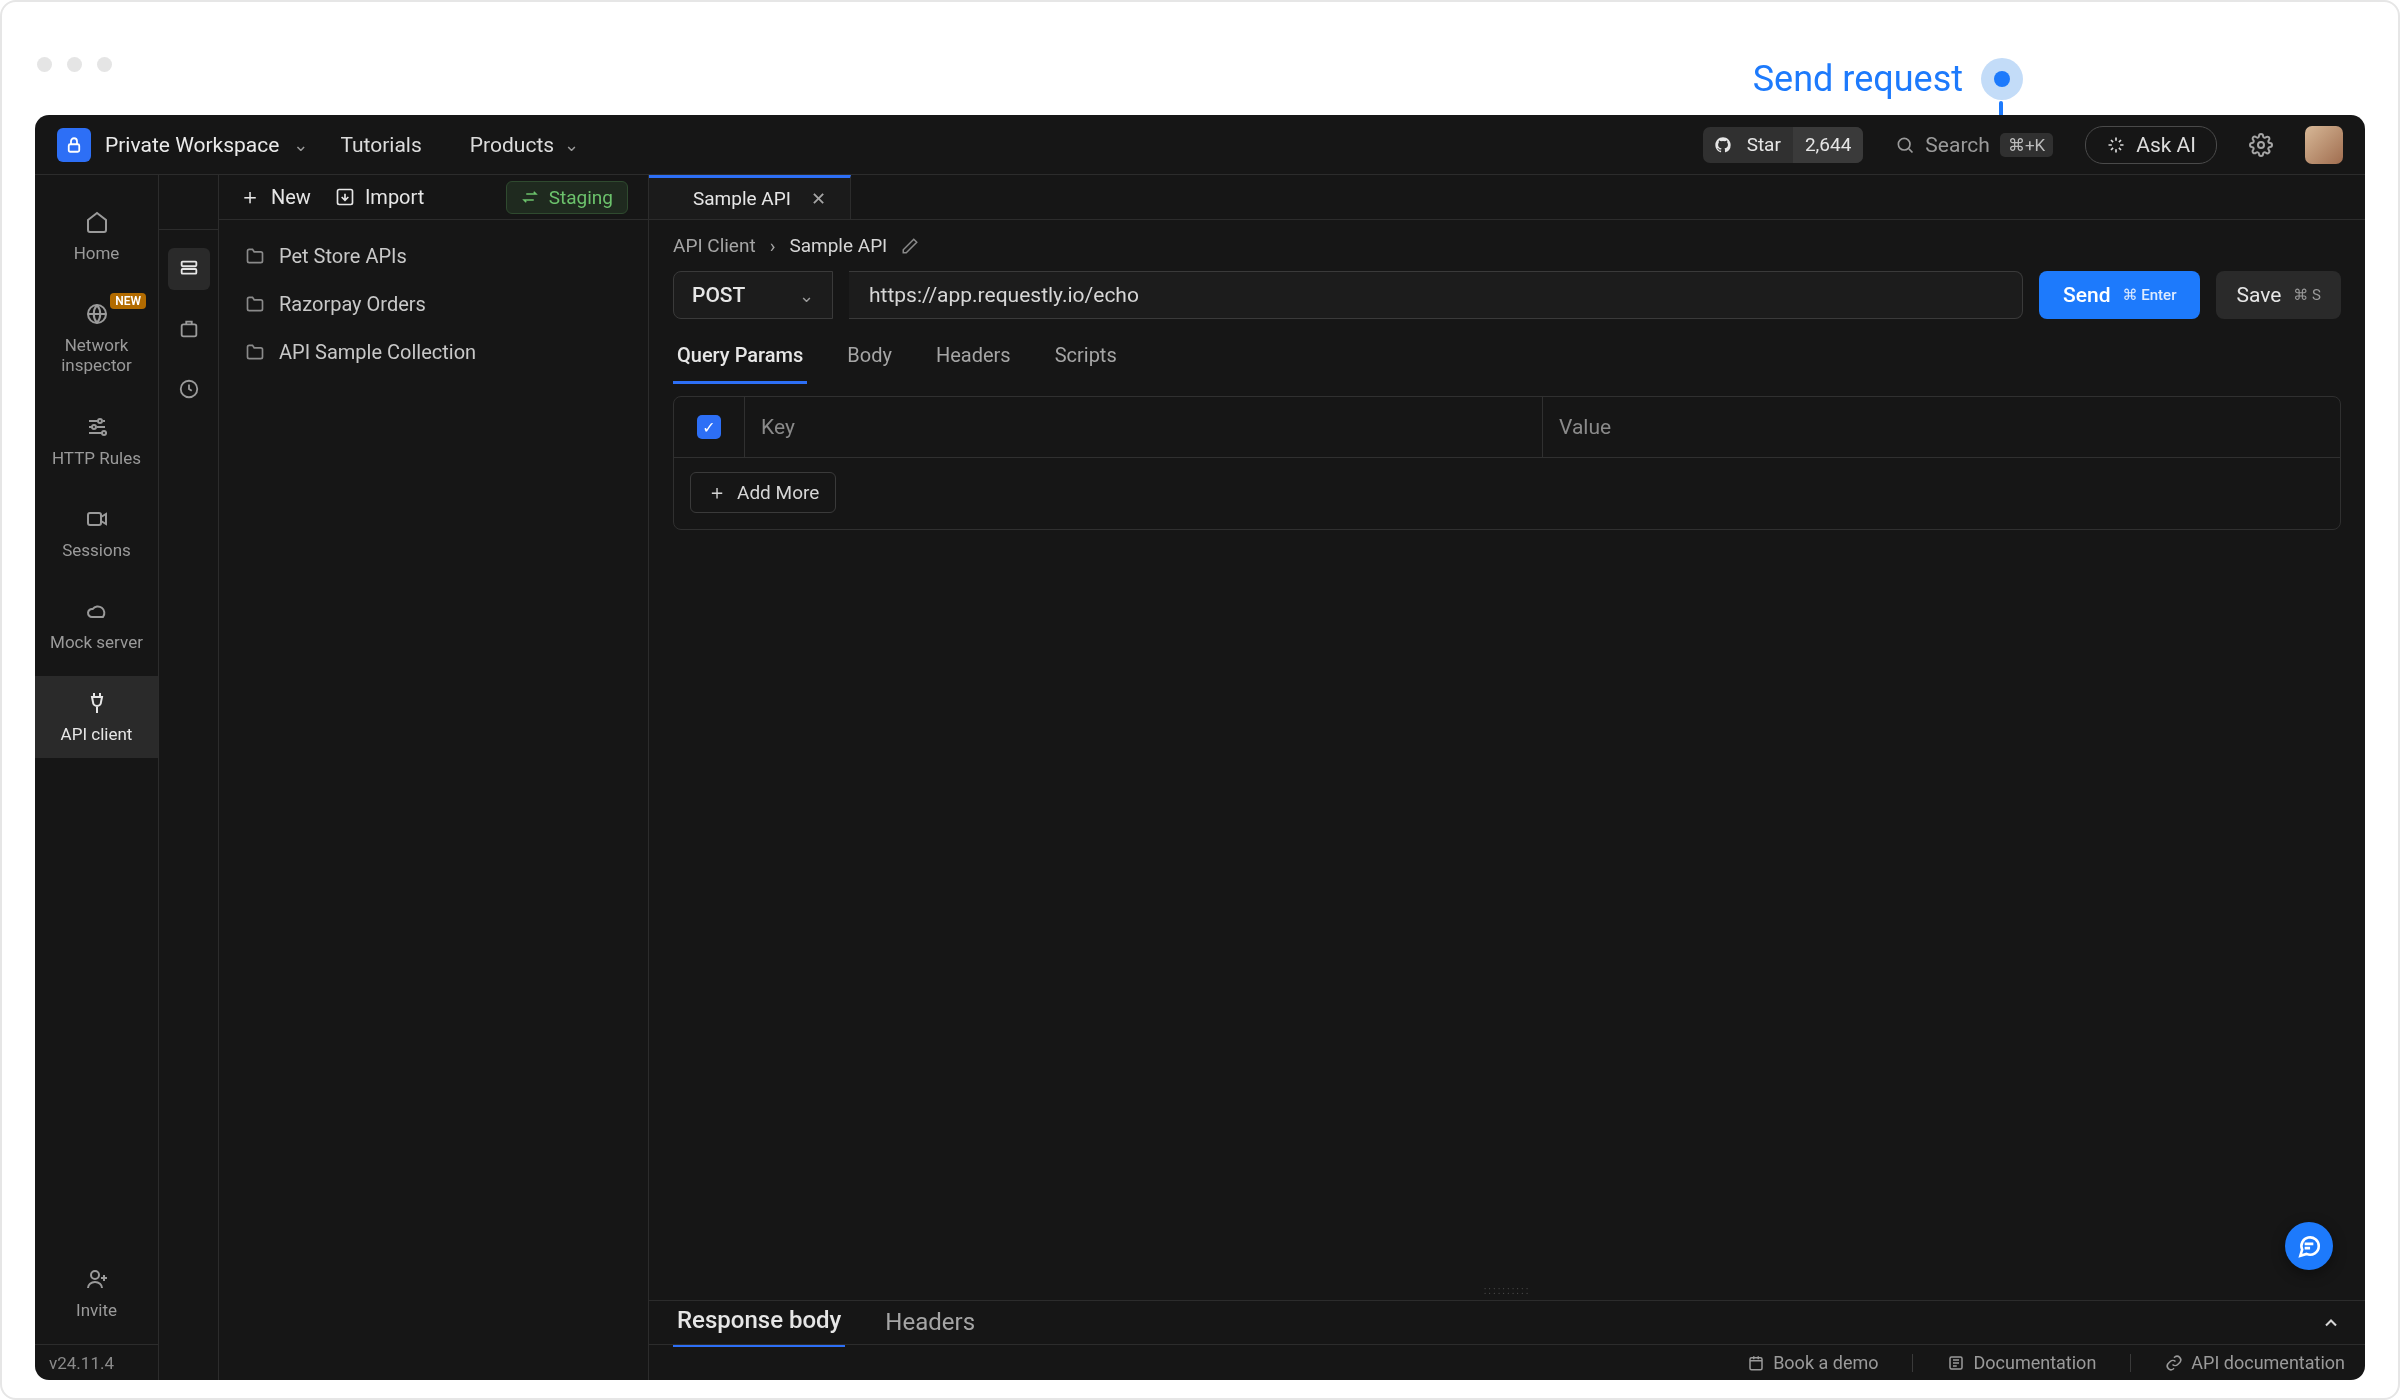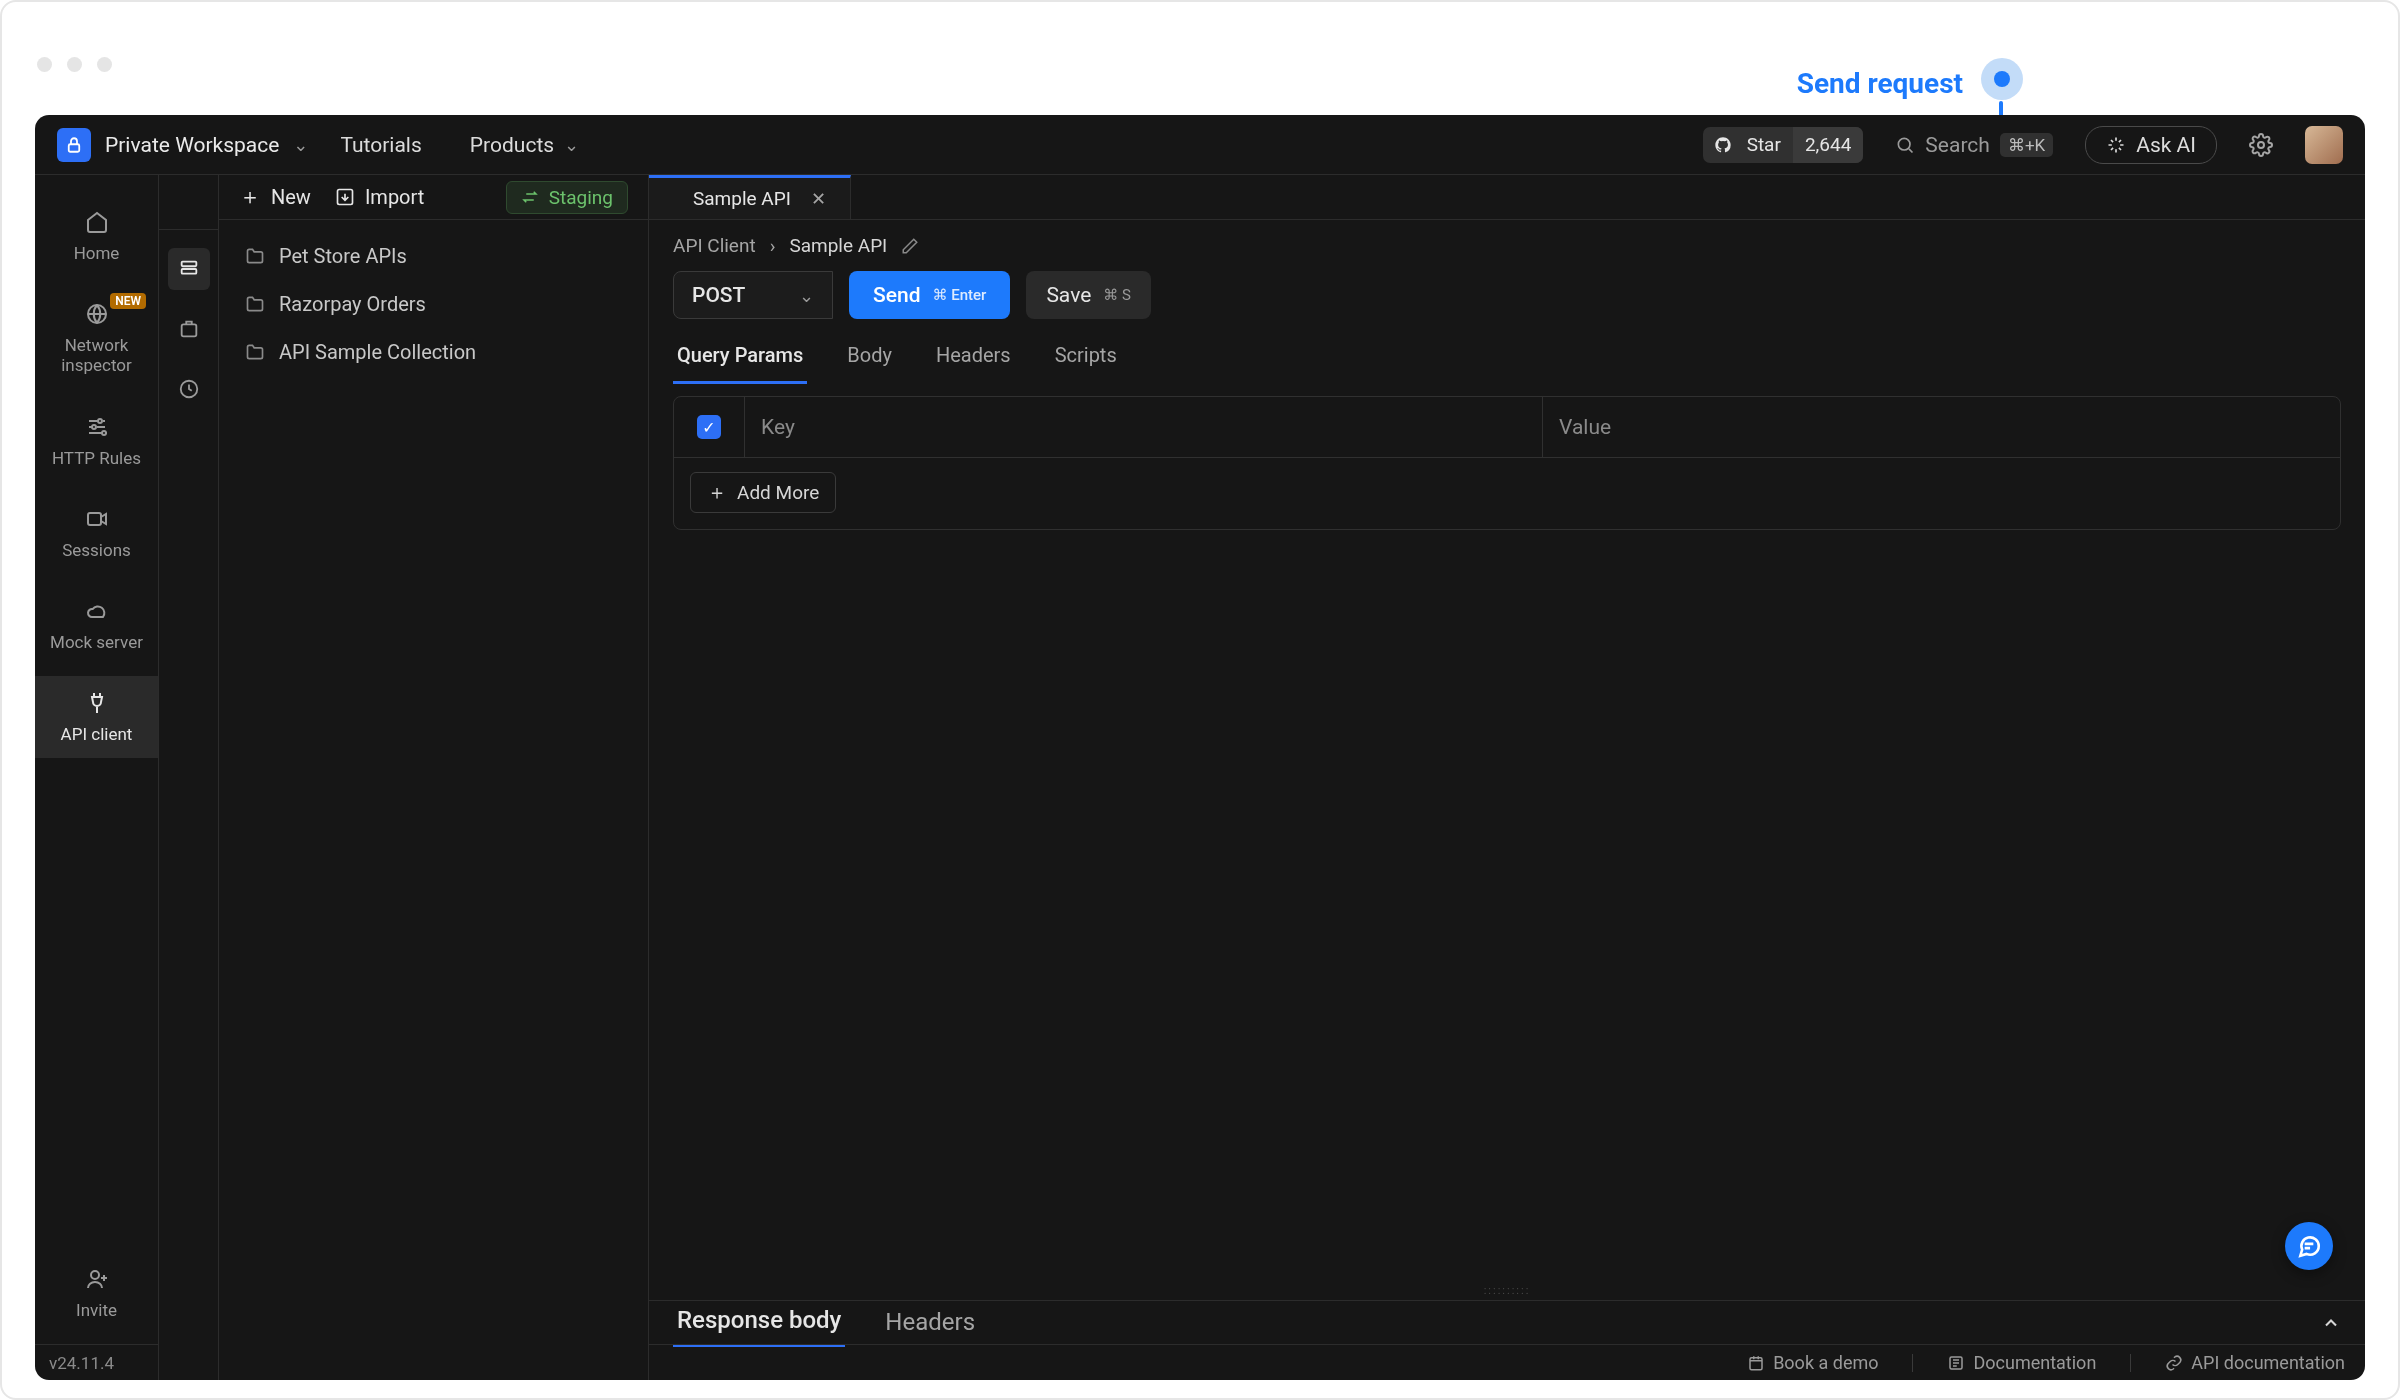--- a/index.html
+++ b/index.html
@@ -3,21 +3,21 @@
 <meta charset="utf-8">
 <style>
   * { margin:0; padding:0; box-sizing:border-box; font-family:-apple-system,BlinkMacSystemFont,"Segoe UI",Roboto,sans-serif; }
   body { background:#fff; width:2400px; height:1400px; overflow:hidden; position:relative; }
 
   
   .outer { position:absolute; inset:0; background:#fff; border-radius:16px; border:2px solid #e6e6e6; }
   .traffic { position:absolute; top:55px; left:35px; display:flex; gap:15px; }
   .traffic span { width:15px; height:15px; border-radius:50%; background:#e5e5e5; display:block; }
 
-  .callout { position:absolute; top:56px; right:375px; display:flex; align-items:flex-end; gap:18px; font-size:28px; font-weight:700; color:#1d7afc; }
+  .callout { position:absolute; top:56px; right:375px; display:flex; align-items:flex-end; gap:18px; font-size:36px; font-weight:400; color:#1d7afc; }
   .callout .dot-outer { width:42px; height:42px; border-radius:50%; background:#c3dcf8; display:flex; align-items:center; justify-content:center; }
   .callout .dot-inner { width:16px; height:16px; border-radius:50%; background:#1d7afc; }
   .call-line { position:absolute; top:99px; right:395px; width:4px; background:#1d7afc; height:215px; border-radius:2px;}
   .call-dot2 { position:absolute; top:310px; right:390px; width:14px; height:14px; border-radius:50%; background:#1d7afc; }
 
   
   .app { position:absolute; top:113px; left:33px; right:33px; bottom:18px; background:#161616; border-radius:14px; color:#dcdcdc; display:flex; flex-direction:column; overflow:hidden; font-size:21px; }
 
   
   .topbar { height:60px; display:flex; align-items:center; padding:0 22px; border-bottom:1px solid #2c2c2c; gap:32px; }
@@ -335,20 +335,21 @@
               <svg width="18" height="18" viewBox="0 0 24 24" fill="none" stroke="currentColor" stroke-width="2">
                 <path d="M17 3l4 4L7 21H3v-4z"></path>
               </svg>
             </span>
         </div>
         <div class="reqrow">
           <div class="method">
             <span>POST</span>
             <span class="chev">⌄</span>
           </div>
+          <input class="url" value="https://app.requestly.io/echo" style="">
           <button class="send">
             <span>Send</span>
             <span class="hint">⌘ Enter</span>
           </button>
           <button class="save">
             <span>Save</span>
             <span class="hint">⌘ S</span>
           </button>
         </div>
         <div class="subtabs">

